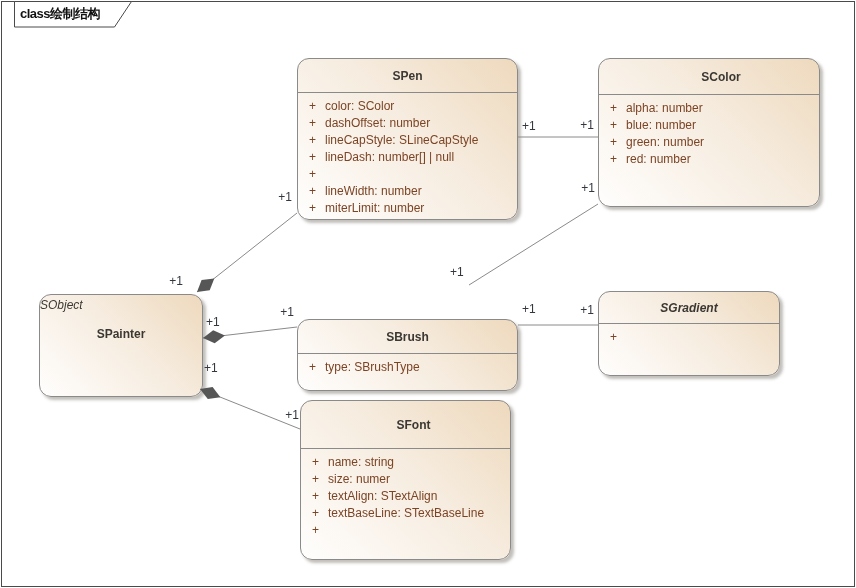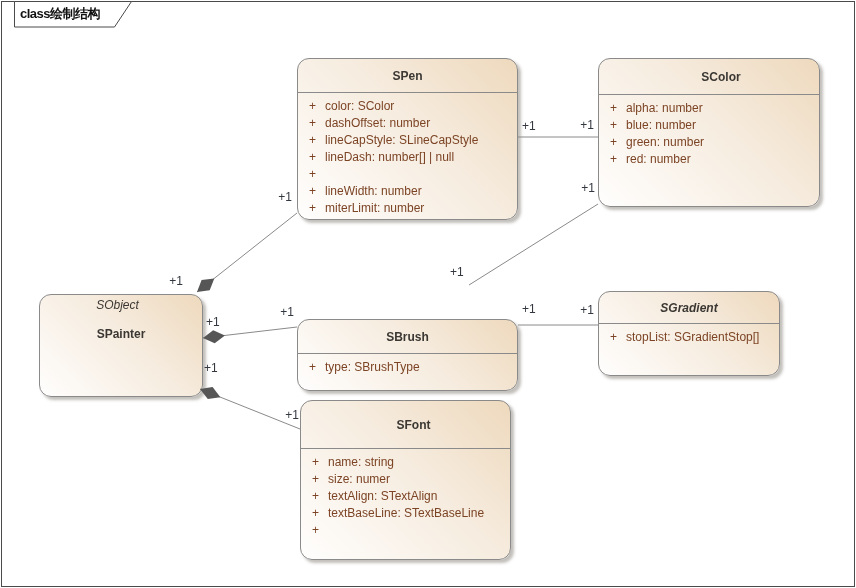--- a/index.html
+++ b/index.html
@@ -26,21 +26,21 @@
     box-sizing:border-box;display:flex;align-items:center;justify-content:center;
     font-size:12px;font-weight:bold;color:#3b3834;border-bottom:1px solid #8a8a8a;
   }
   .uml-title.abstract{font-style:italic;}
   .uml-attrs{padding-top:5px;}
   .uml-attr{position:relative;height:17px;line-height:17px;font-size:12px;color:#7c4425;white-space:nowrap;}
   .uml-attr .vis{position:absolute;left:11px;}
   .uml-attr .attr-text{position:absolute;left:27px;}
   
   .uml-class.plain .stereo{
-    text-align:center;padding:3px 7px 0 0;font-style:italic;font-size:12px;color:#3b3834;
+    text-align:left;padding:3px 7px 0 0;font-style:italic;font-size:12px;color:#3b3834;
   }
   .uml-class.plain .plain-name{
     text-align:center;font-size:12px;font-weight:bold;color:#3b3834;padding-top:3px;margin-top:12px;
   }
   
   #edges{position:absolute;left:0;top:0;z-index:2;pointer-events:none;}
   .mult-label{font-size:12px;fill:#33373f;}
 </style>
 </head>
 <body>
@@ -120,21 +120,20 @@
             <span class="vis">+</span>
             <span class="attr-text">type: SBrushType</span>
           </div>
         </div>
       </div>
       <div class="uml-class" style="left: 598px; top: 291px; width: 182px; height: 85px;">
         <div class="uml-title abstract" style="height: 32px;">SGradient</div>
         <div class="uml-attrs">
           <div class="uml-attr">
             <span class="vis">+</span>
-            <span class="attr-text">stopList: SGradientStop[]</span>
           </div>
         </div>
       </div>
       <div class="uml-class" style="left: 300px; top: 400px; width: 211px; height: 160px;">
         <div class="uml-title" style="height: 48px; padding-left: 16px;">SFont</div>
         <div class="uml-attrs">
           <div class="uml-attr">
             <span class="vis">+</span>
             <span class="attr-text">name: string</span>
           </div>

